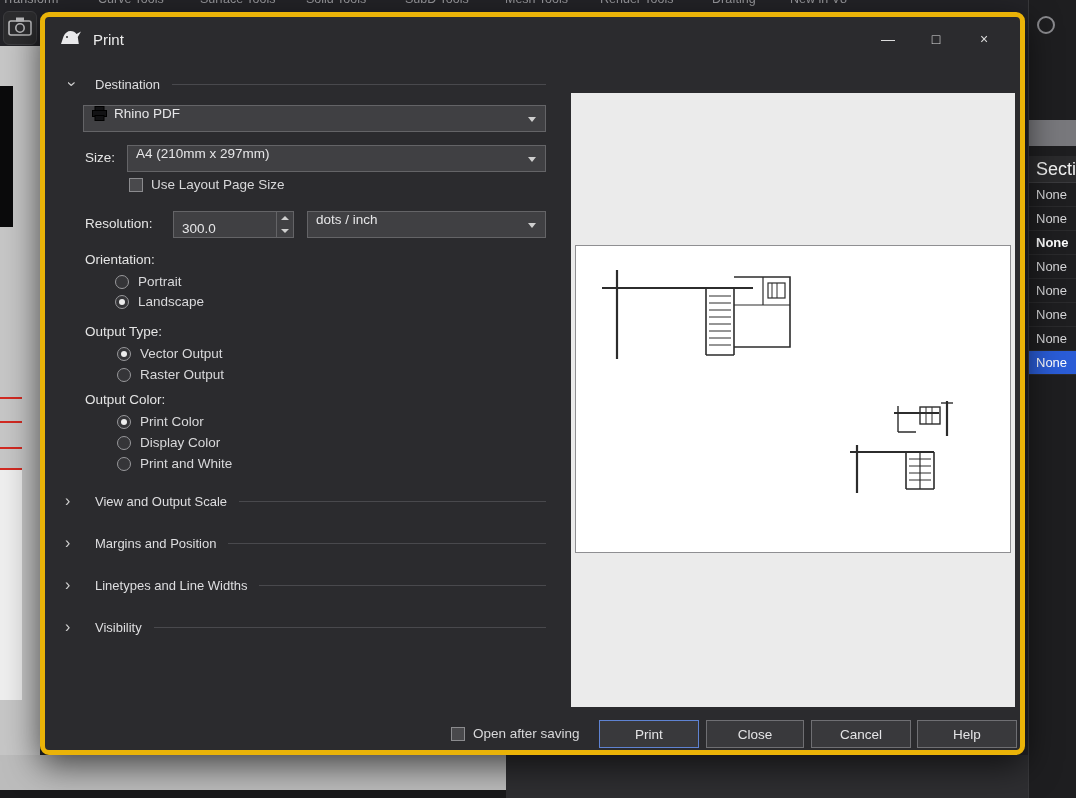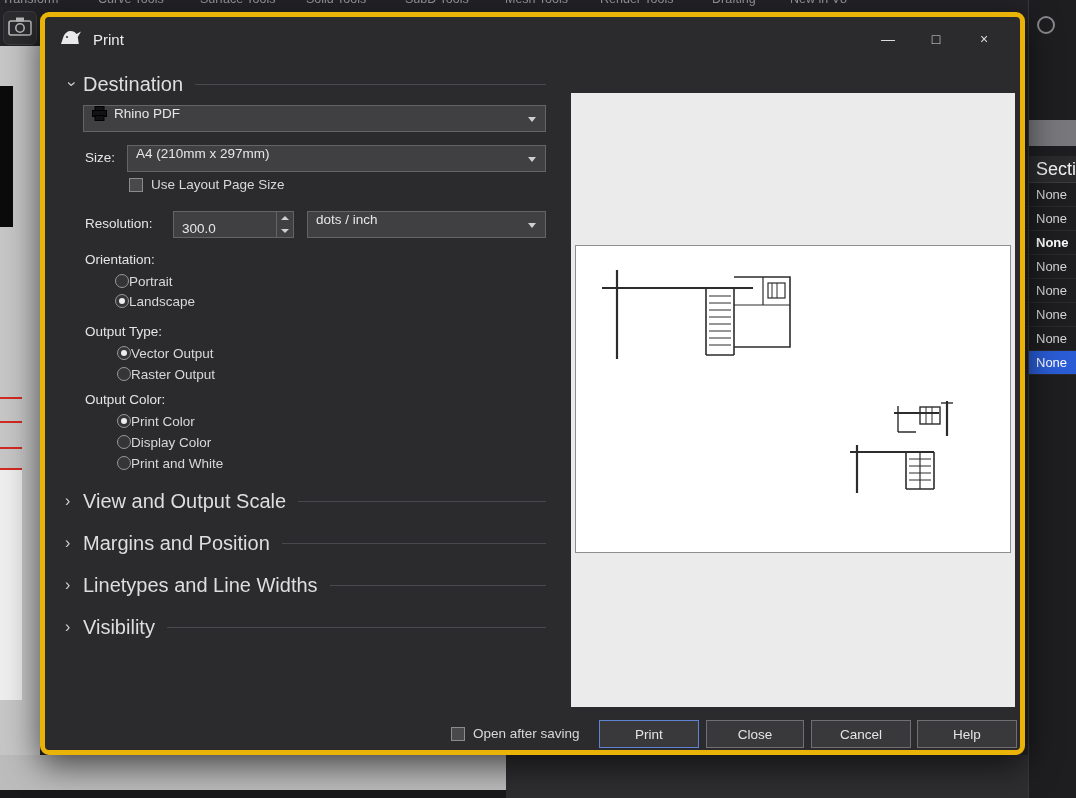--- a/index.html
+++ b/index.html
@@ -34,39 +34,39 @@
   
   .dialog{position:absolute;left:40px;top:12px;width:985px;height:743px;background:#2b2b2e;border:5px solid #eab308;border-radius:9px;box-shadow:0 10px 34px rgba(0,0,0,.65);z-index:5}
   .titlebar{position:absolute;left:0;top:0;width:100%;height:44px;display:flex;align-items:center;padding-left:14px}
   .title-text{color:#ececec;font-size:15px;margin-left:11px}
   .win-btns{position:absolute;right:12px;top:6px;display:flex}
   .win-btn{width:48px;height:32px;display:flex;align-items:center;justify-content:center;color:#dcdcdc;font-size:14px;cursor:default}
 
   .section-header{position:absolute;left:20px;width:481px;height:20px;display:flex;align-items:center}
   .chev{color:#cfcfcf;font-size:16px;width:14px;display:inline-block;line-height:14px}
   .chev.down{transform:rotate(90deg);text-align:center}
-  .sh-label{color:#dedee0;font-size:20px;margin-left:4px;white-space:nowrap}
+  .sh-label{color:#dedee0;font-size:13px;margin-left:16px;white-space:nowrap}
   .sh-line{flex:1;height:1px;background:#49494d;margin-left:12px}
 
   .field-label{position:absolute;color:#e5e5e5;font-size:13.5px;white-space:nowrap}
   .dropdown{position:absolute;height:27px;background:#404043;border:1px solid #646467;display:flex;align-items:flex-start;padding-left:8px;color:#e6e6e8;font-size:13.5px;white-space:nowrap}
   .dd-arrow{position:absolute;right:9px;top:11px;width:0;height:0;border-left:4.5px solid transparent;border-right:4.5px solid transparent;border-top:5px solid #cfcfcf}
   .dd-label{margin-left:7px}
 
   .spin-input{position:absolute;height:27px;background:#404043;border:1px solid #646467}
   .spin-input input{position:absolute;left:0;top:0;width:101px;height:33px;background:transparent;border:none;outline:none;color:#e6e6e8;font-size:13.5px;padding-left:8px;font-family:"Liberation Sans",sans-serif}
   .spinner{position:absolute;right:0;top:0;width:17px;height:25px;border-left:1px solid #646467;display:flex;flex-direction:column}
   .spinner > div{flex:1;display:flex;align-items:center;justify-content:center}
   .tri-up{width:0;height:0;border-left:4px solid transparent;border-right:4px solid transparent;border-bottom:4px solid #cfcfcf}
   .tri-down{width:0;height:0;border-left:4px solid transparent;border-right:4px solid transparent;border-top:4px solid #cfcfcf}
 
   .check-row{position:absolute;display:flex;align-items:center;gap:8px;color:#d8d8da;font-size:13.5px;white-space:nowrap}
   .checkbox{width:14px;height:14px;background:#49494c;border:1px solid #8b8b8e;flex:0 0 auto}
 
-  .radio-row{position:absolute;display:flex;align-items:flex-start;color:#d8d8da;font-size:13.5px;white-space:nowrap}
+  .radio-row{position:absolute;display:flex;align-items:flex-end;gap:9px;color:#d8d8da;font-size:13.5px;white-space:nowrap}
   .radio{width:14px;height:14px;border-radius:50%;background:#353538;border:1px solid #98989b;position:relative;flex:0 0 auto}
   .radio.sel::after{content:"";position:absolute;left:3px;top:3px;width:6px;height:6px;border-radius:50%;background:#ededed}
 
   .preview{position:absolute;left:526px;top:76px;width:444px;height:614px;background:#ebebeb}
   .page{position:absolute;left:4px;top:152px;width:436px;height:308px;background:#ffffff;border:1px solid #8f8f92}
 
   .btn{position:absolute;top:703px;height:28px;background:#39393c;border:1px solid #6f6f73;color:#e4e4e6;font-size:13.5px;display:flex;align-items:center;justify-content:center;cursor:default}
   .btn.primary{border:1px solid var(--print-button-border,#5f83d2)}
 </style>
 </head>

